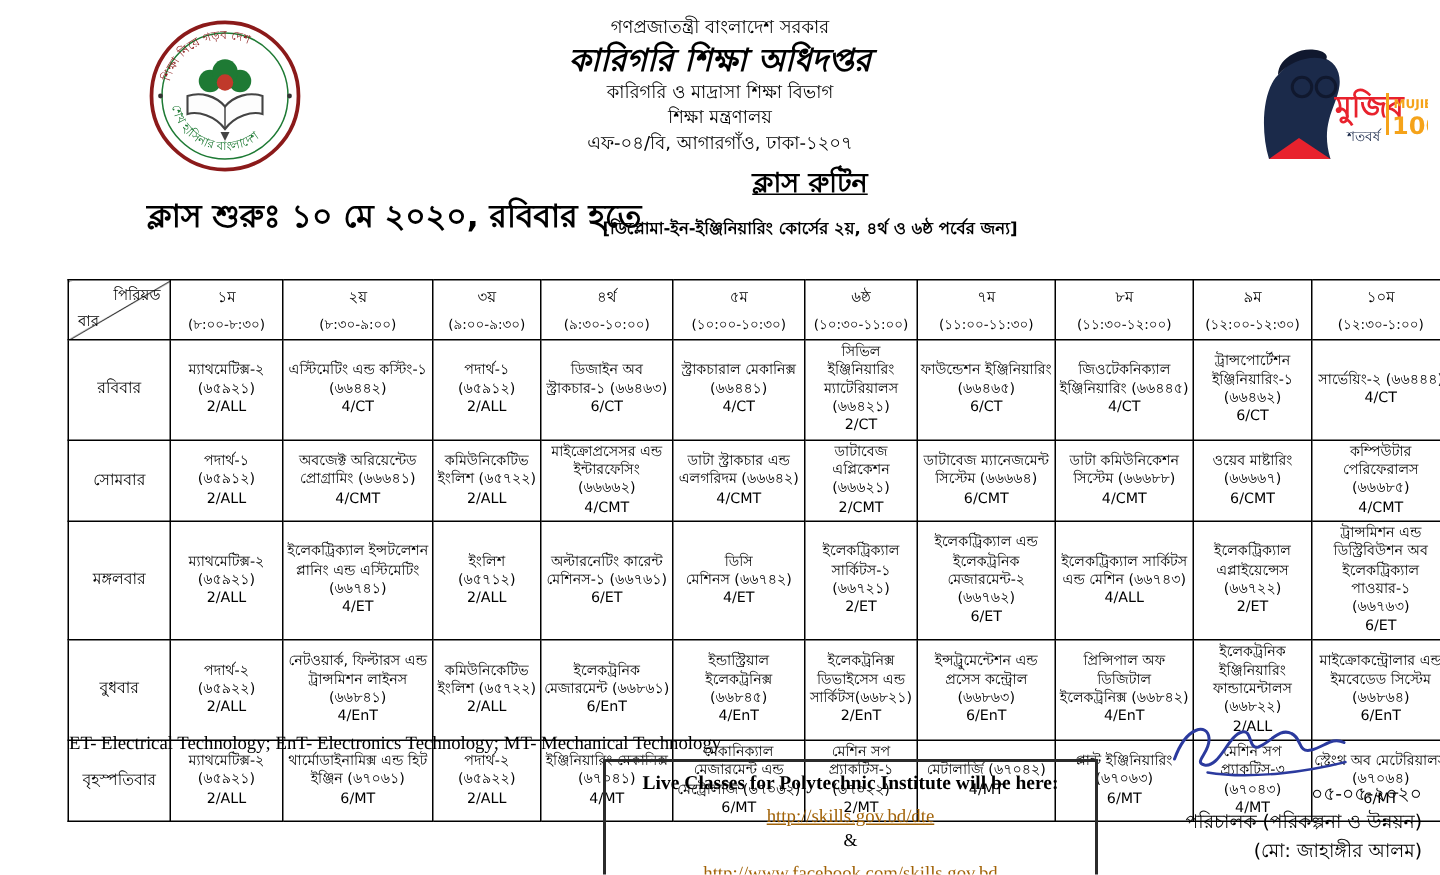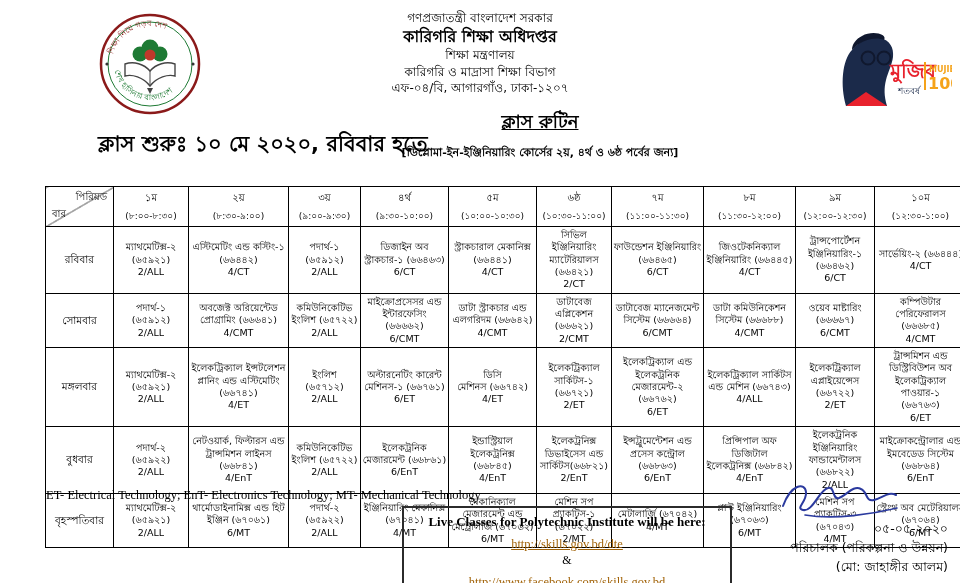--- a/index.html
+++ b/index.html
@@ -4,21 +4,21 @@
 <style>
   html,body{margin:0;padding:0;}
   body{
     width:960px;height:583px;background:#ffffff;color:#000;
     font-family:"DejaVu Sans","Liberation Sans",sans-serif;
     position:relative;overflow:hidden;
   }
   
   .hdr-center{position:absolute;left:0;right:0;top:10px;text-align:center;line-height:1.4;}
   .h-small{font-size:12px;}
-  .h-big{font-size:16px;font-weight:bold;line-height:1.25;}
+  .h-big{font-size:21px;font-weight:bold;line-height:1.25;font-style:italic;}
   .logo-left{position:absolute;left:98px;top:12px;width:104px;height:104px;}
   .logo-right{position:absolute;right:8px;top:24px;width:120px;height:92px;}
   
   .class-start{position:absolute;left:98px;top:128px;font-size:21px;font-weight:bold;}
   .routine-block{position:absolute;left:370px;top:108px;width:340px;text-align:center;}
   .routine-title{font-size:18px;font-weight:bold;text-decoration:underline;}
   .subtitle{font-size:11px;font-weight:bold;margin-top:5px;}
   .live-title{font-family:"Liberation Serif","DejaVu Serif",serif;font-size:15px;font-weight:bold;text-decoration:underline;margin-top:8px;}
   
   table.routine{position:absolute;left:45px;top:186px;width:874px;border-collapse:collapse;table-layout:fixed;}
@@ -42,22 +42,22 @@
   .lb-amp{font-size:12px;margin-top:1px;}
   .signblock{position:absolute;right:12px;top:476px;width:216px;text-align:right;font-size:12.5px;line-height:1.5;}
   .signblock svg{display:block;margin:0 auto;}
 </style>
 </head>
 <body>
 
 <div class="hdr-center">
   <div class="h-small">গণপ্রজাতন্ত্রী বাংলাদেশ সরকার</div>
   <div class="h-big">কারিগরি শিক্ষা অধিদপ্তর</div>
+  <div class="h-small">কারিগরি ও মাদ্রাসা শিক্ষা বিভাগ</div>
   <div class="h-small">শিক্ষা মন্ত্রণালয়</div>
-  <div class="h-small">কারিগরি ও মাদ্রাসা শিক্ষা বিভাগ</div>
   <div class="h-small">এফ-০৪/বি, আগারগাঁও, ঢাকা-১২০৭</div>
 </div>
 
 <div class="logo-left">
   <svg viewBox="0 0 104 104" width="104" height="104">
     <defs>
       <path id="arcTop" d="M14,52 A38,38 0 0 1 90,52" fill="none"></path>
       <path id="arcBot" d="M16,52 A36,36 0 0 0 88,52" fill="none"></path>
     </defs>
     <circle cx="52" cy="52" r="49" fill="#ffffff" stroke="#8b1a1a" stroke-width="2.5"></circle>
@@ -200,21 +200,21 @@
 2/ALL</td>
         <td>অবজেক্ট অরিয়েন্টেড
 প্রোগ্রামিং (৬৬৬৪১)
 4/CMT</td>
         <td>কমিউনিকেটিভ
 ইংলিশ (৬৫৭২২)
 2/ALL</td>
         <td>মাইক্রোপ্রসেসর এন্ড
 ইন্টারফেসিং
 (৬৬৬৬২)
-6/CMT</td>
+4/CMT</td>
         <td>ডাটা স্ট্রাকচার এন্ড
 এলগরিদম (৬৬৬৪২)
 4/CMT</td>
         <td>ডাটাবেজ
 এপ্লিকেশন
 (৬৬৬২১)
 2/CMT</td>
         <td>ডাটাবেজ ম্যানেজমেন্ট
 সিস্টেম (৬৬৬৬৪)
 6/CMT</td>

